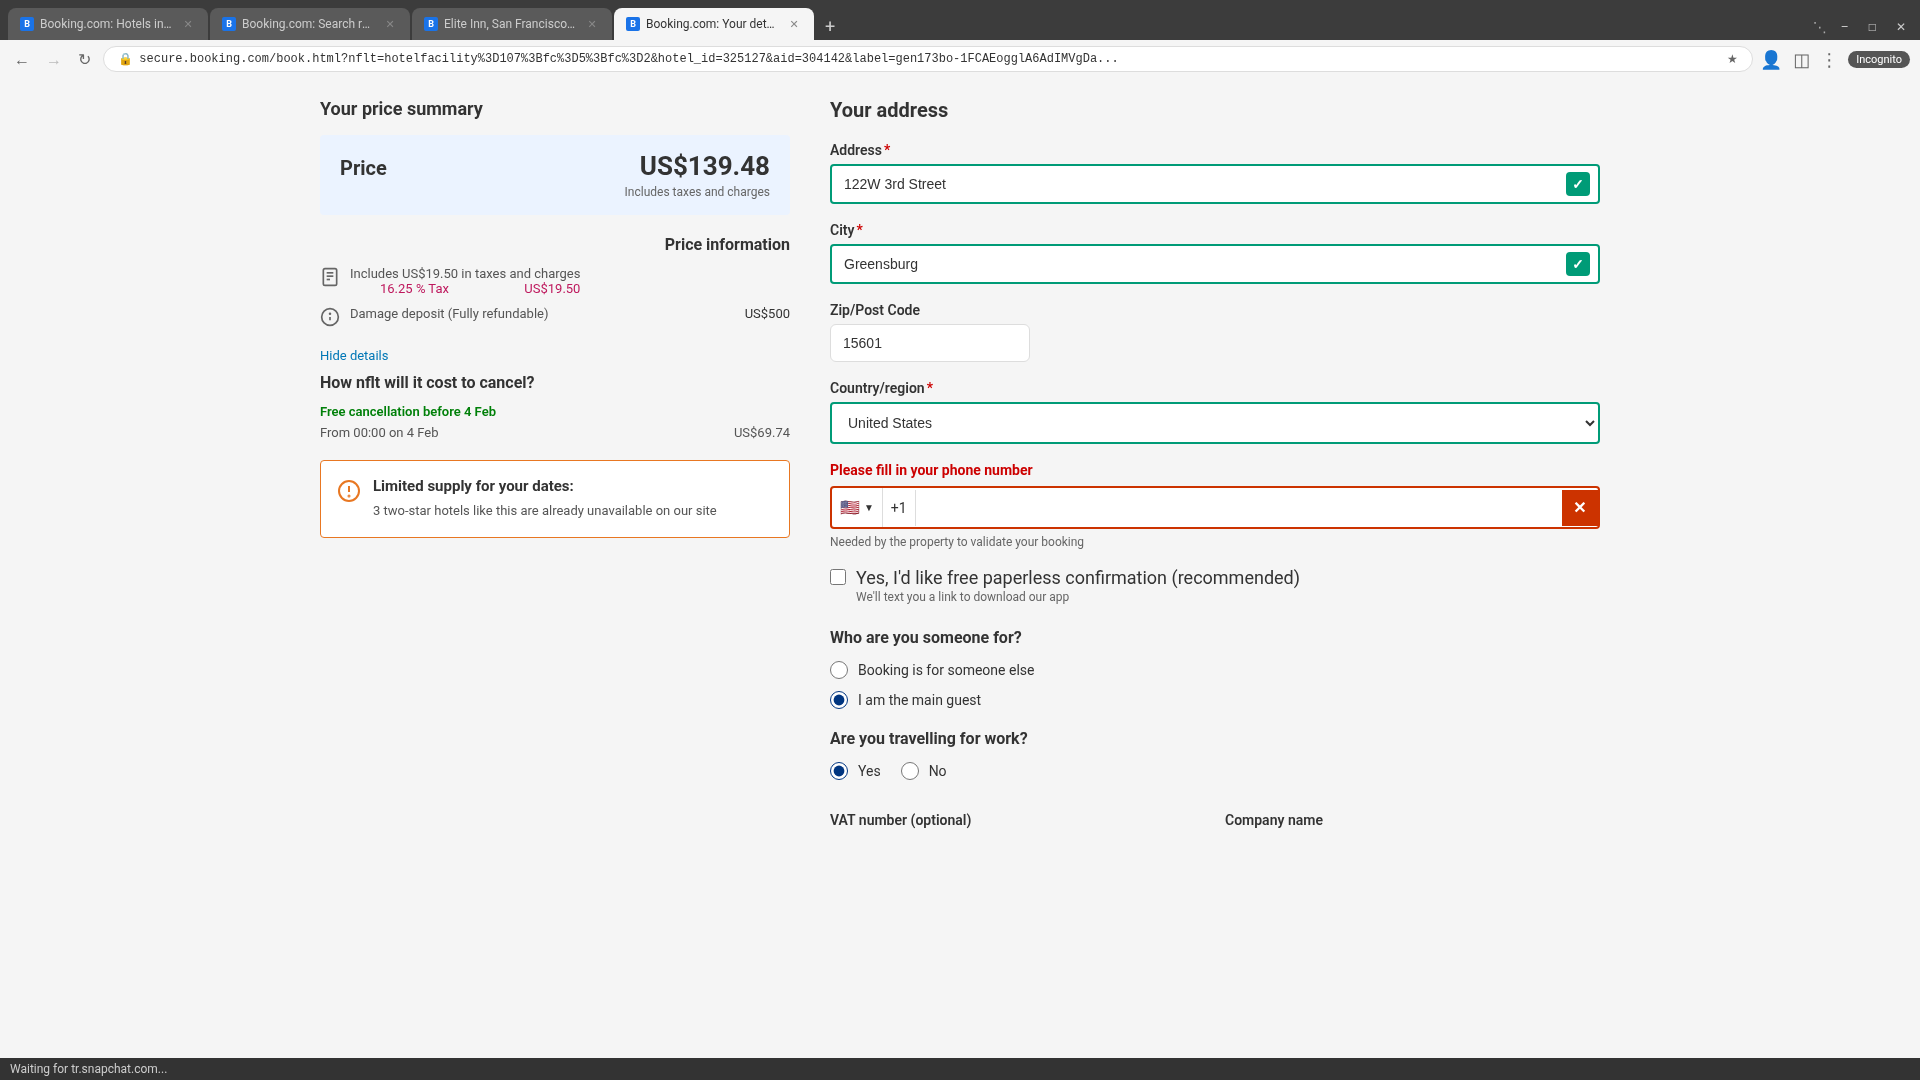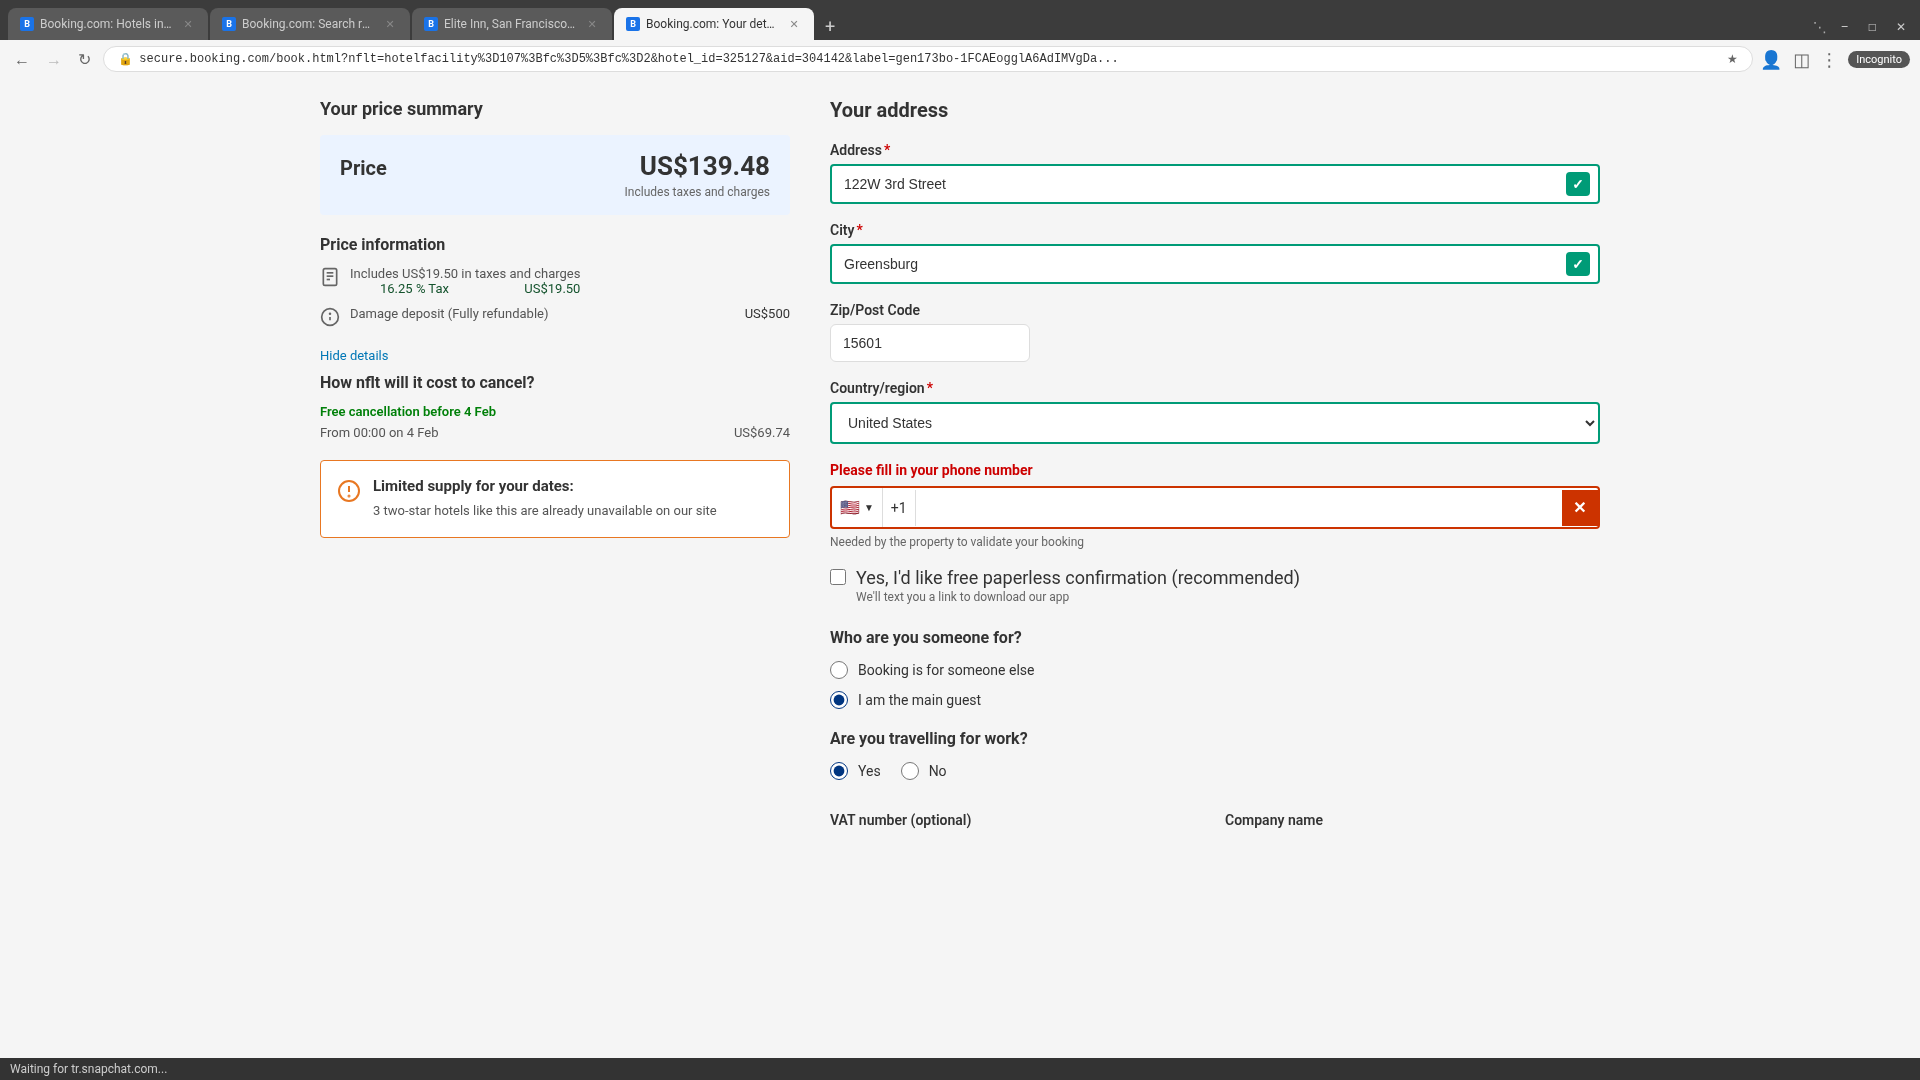--- a/index.html
+++ b/index.html
@@ -177,21 +177,21 @@
       font-weight: 700;
       color: #333;
     }
     .price-note {
       font-size: 12px;
       color: #666;
       text-align: right;
       margin-top: 4px;
     }
 
-    .price-info-section { margin-bottom: 20px; }
+    .price-info-section { margin-bottom: 20px; text-align: right; }
     .price-info-title {
       font-size: 16px;
       font-weight: 700;
       margin-bottom: 12px;
     }
     .price-info-row {
       display: flex;
       align-items: flex-start;
       gap: 10px;
       margin-bottom: 10px;
@@ -200,21 +200,21 @@
       width: 20px;
       height: 20px;
       flex-shrink: 0;
       margin-top: 1px;
     }
     .price-info-text { font-size: 13px; color: #555; }
     .price-info-detail {
       display: flex;
       justify-content: space-between;
       font-size: 13px;
-      color: #14532d;
+      color: #be185d;
       margin-left: 30px;
     }
     .price-info-damage-label { font-size: 13px; color: #555; }
     .price-info-damage-value { font-size: 13px; margin-left: auto; }
 
     .hide-details {
       color: #0077b6;
       font-size: 13px;
       cursor: pointer;
       text-decoration: none;

